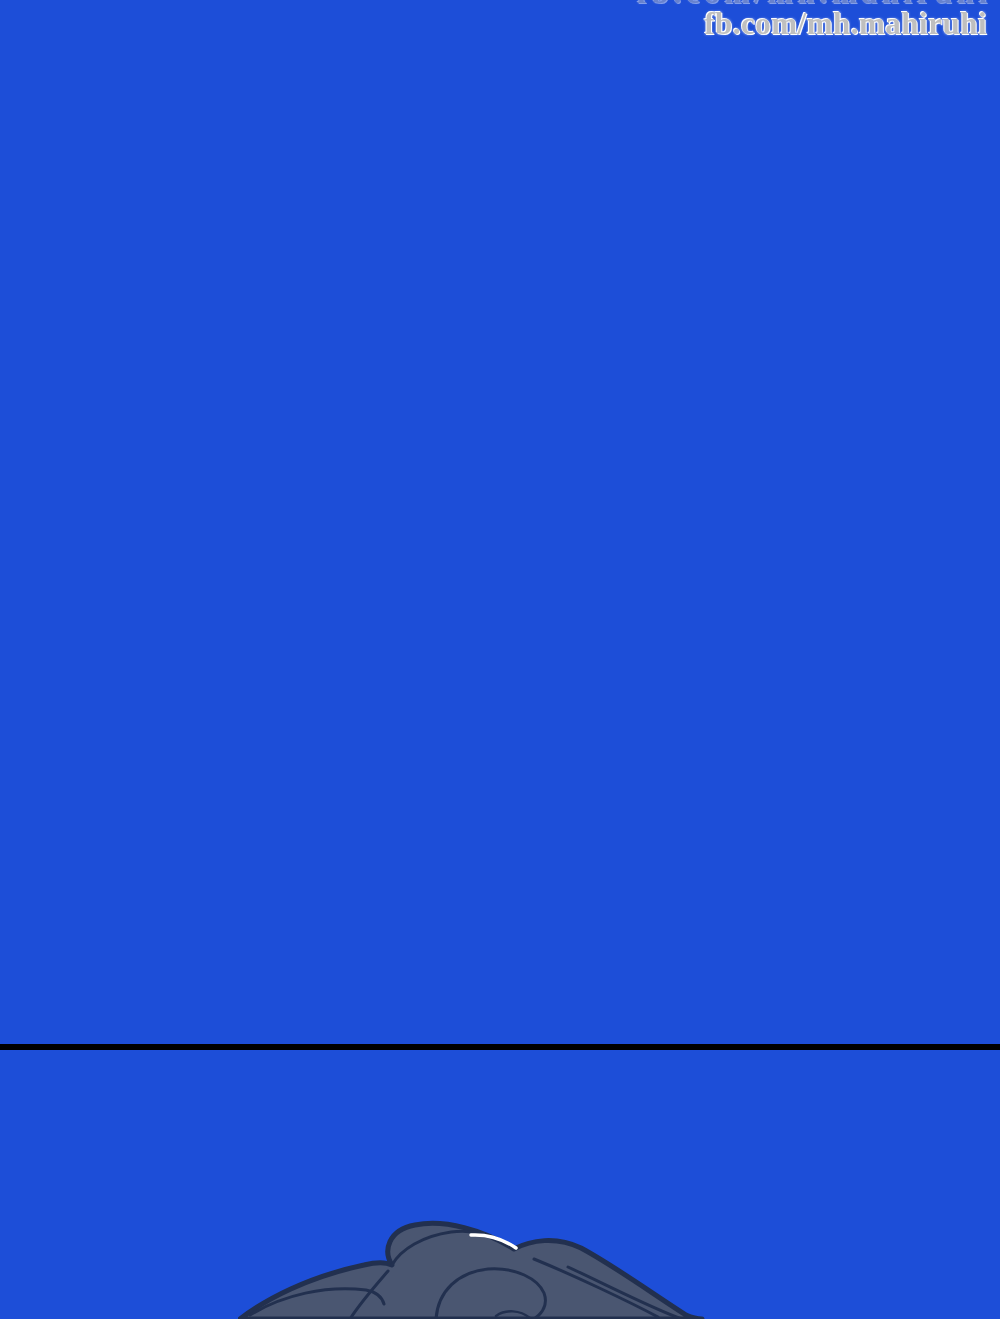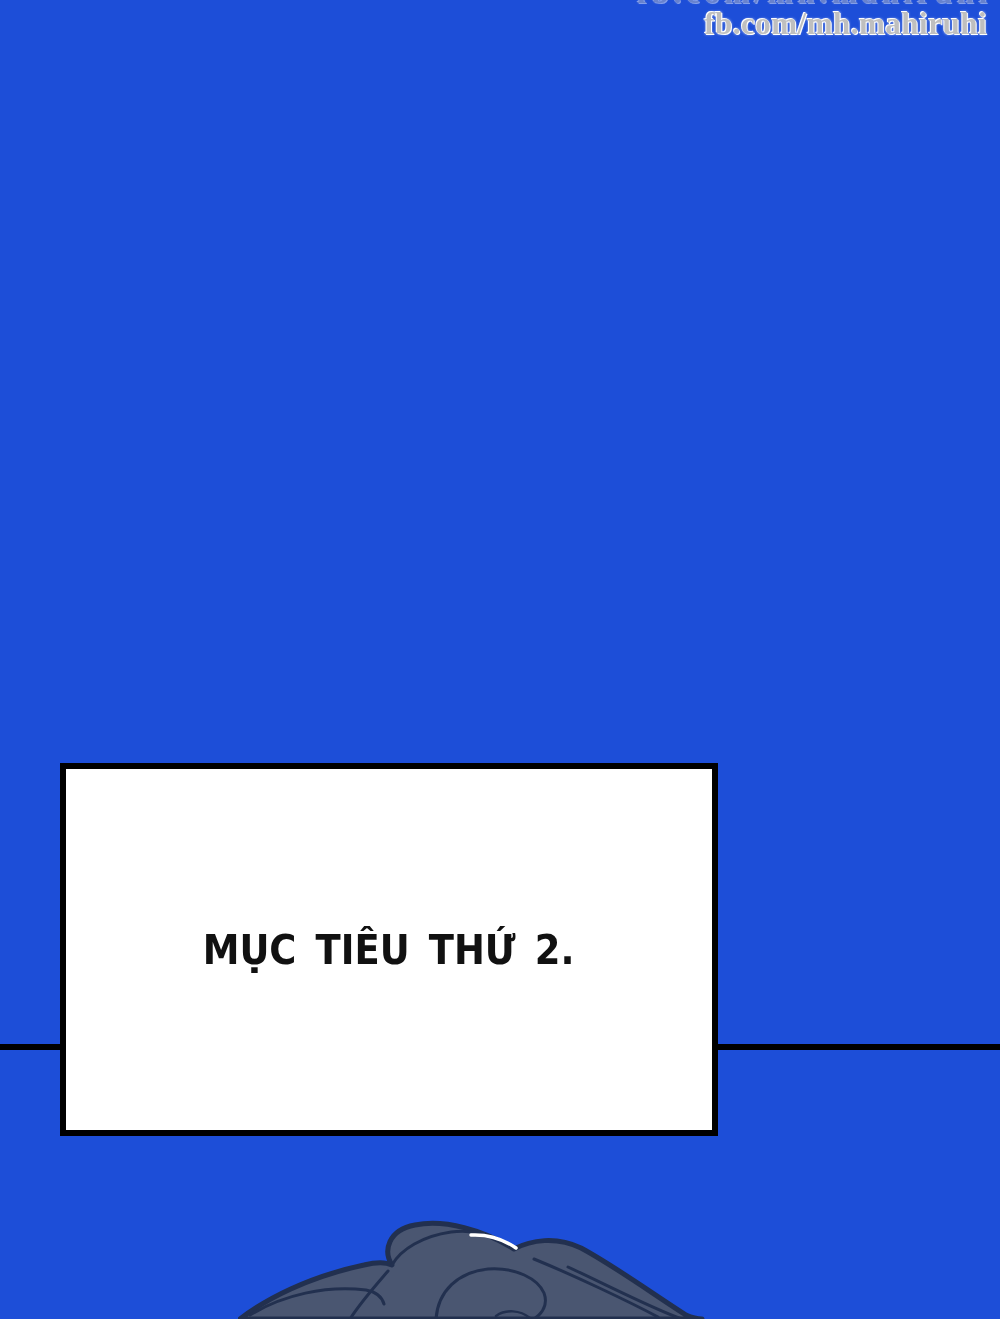--- a/index.html
+++ b/index.html
@@ -108,23 +108,20 @@
 <div class="page">
 
   <div class="watermark-clip-strip">
     <span class="wm-inner">fb.com/mh.mahiruhi</span>
   </div>
 
   <div class="watermark-main">fb.com/mh.mahiruhi</div>
 
   <div class="connector-line"></div>
 
-  <div class="caption-panel">
-    <span class="caption-text">MỤC TIÊU THỨ 2.</span>
-  </div>
 
   <svg class="hair-svg" viewBox="0 0 470 100" preserveAspectRatio="none" xmlns="http://www.w3.org/2000/svg">
 
     <path d="M 2,100
              C 28,80 70,58 126,46
              C 138,43 148,43 154,46
              C 145,32 150,11 177,6
              C 207,0 245,11 276,30
              C 293,21 318,17 343,29
              C 375,46 418,77 448,96

